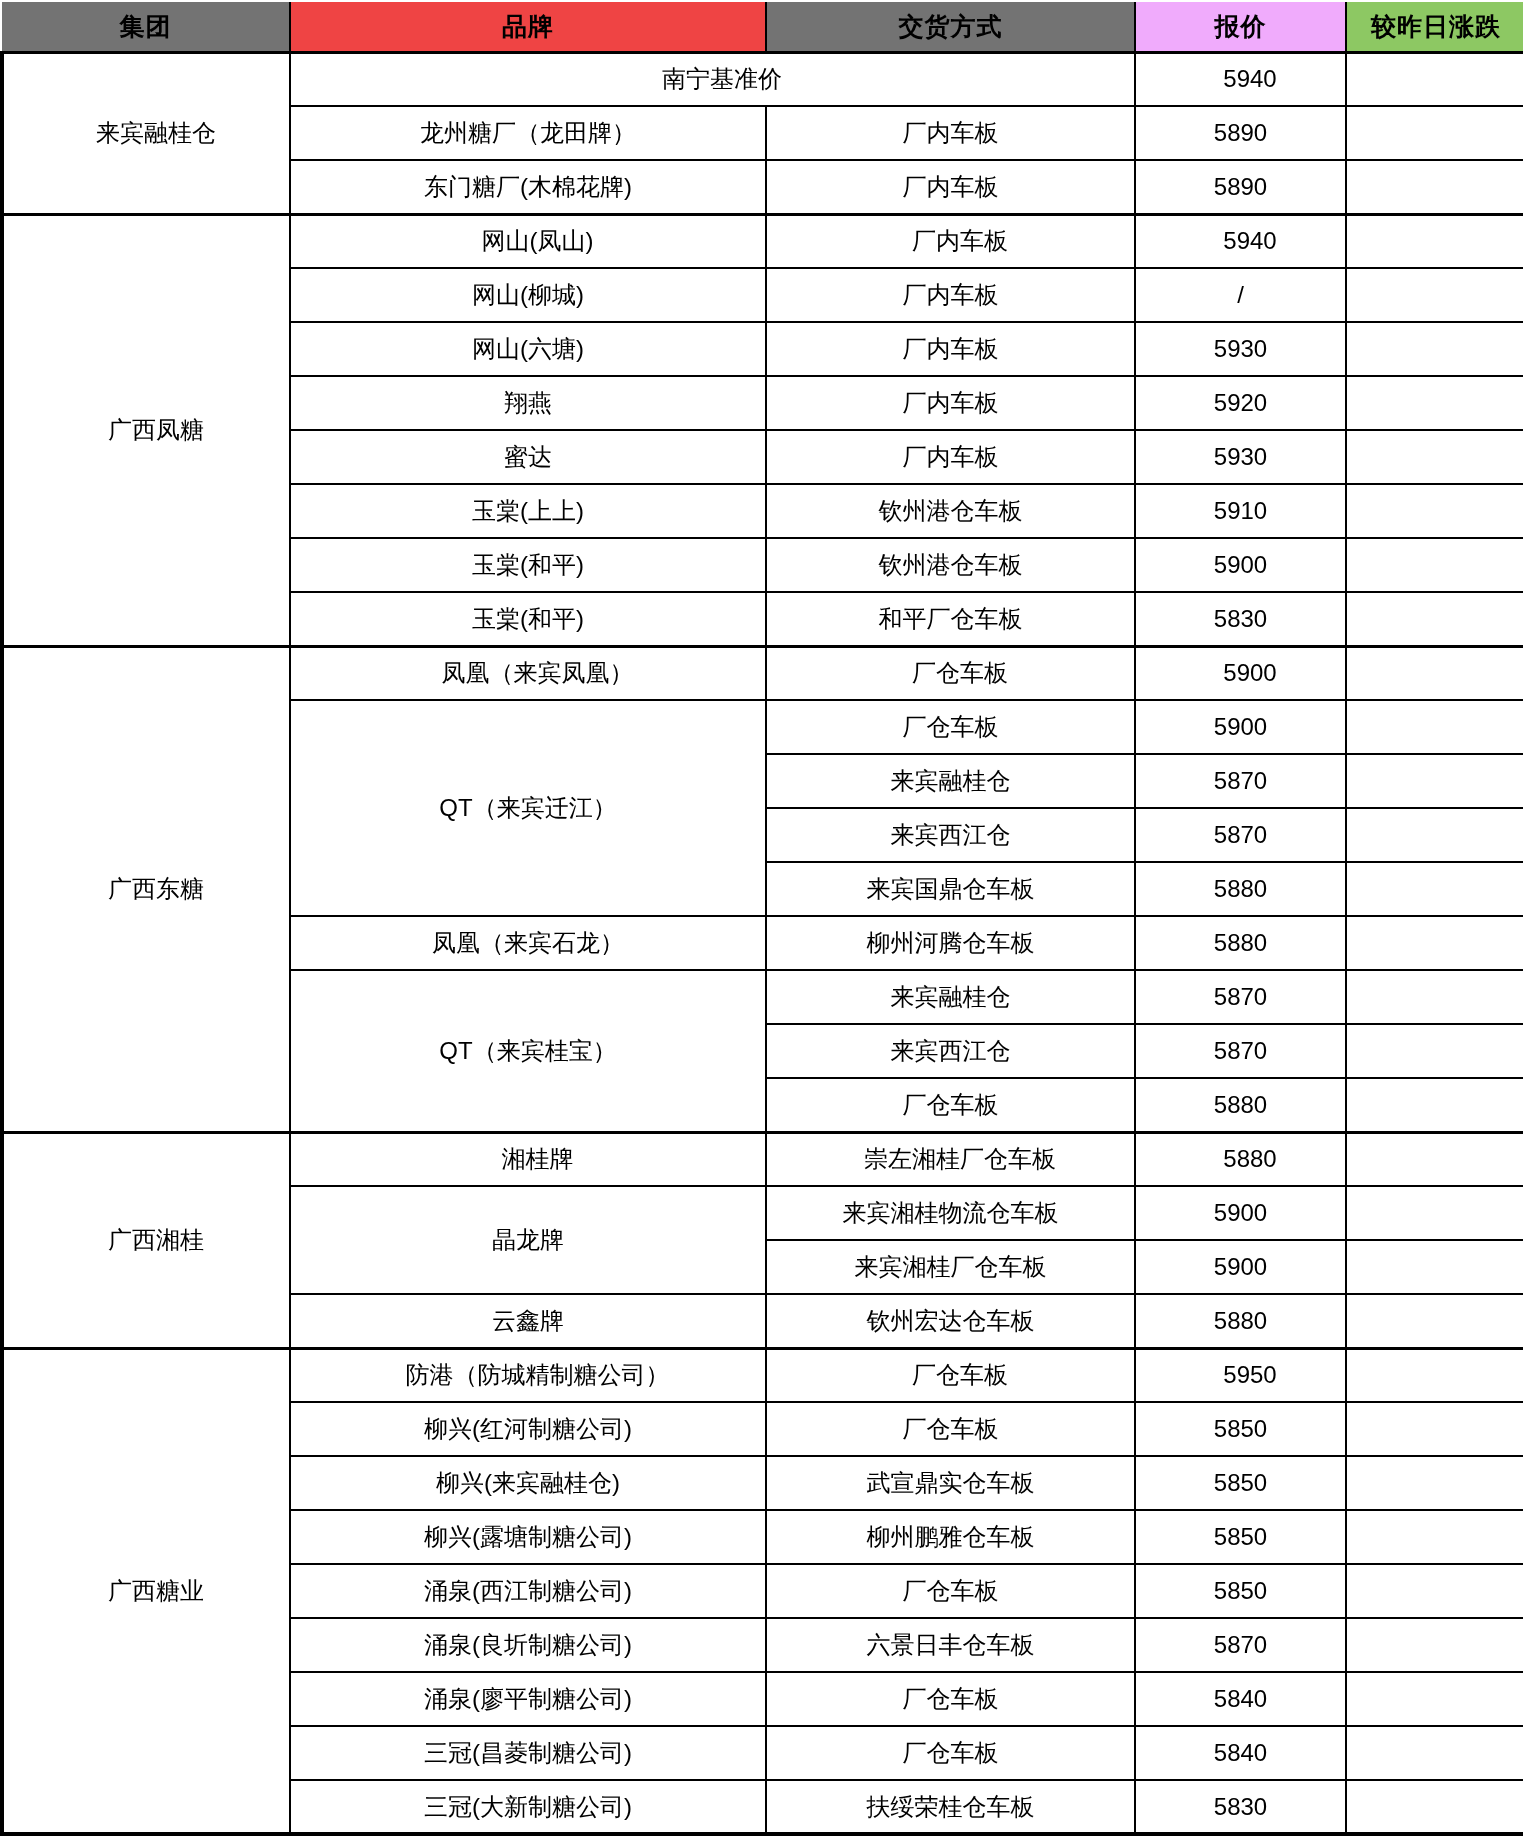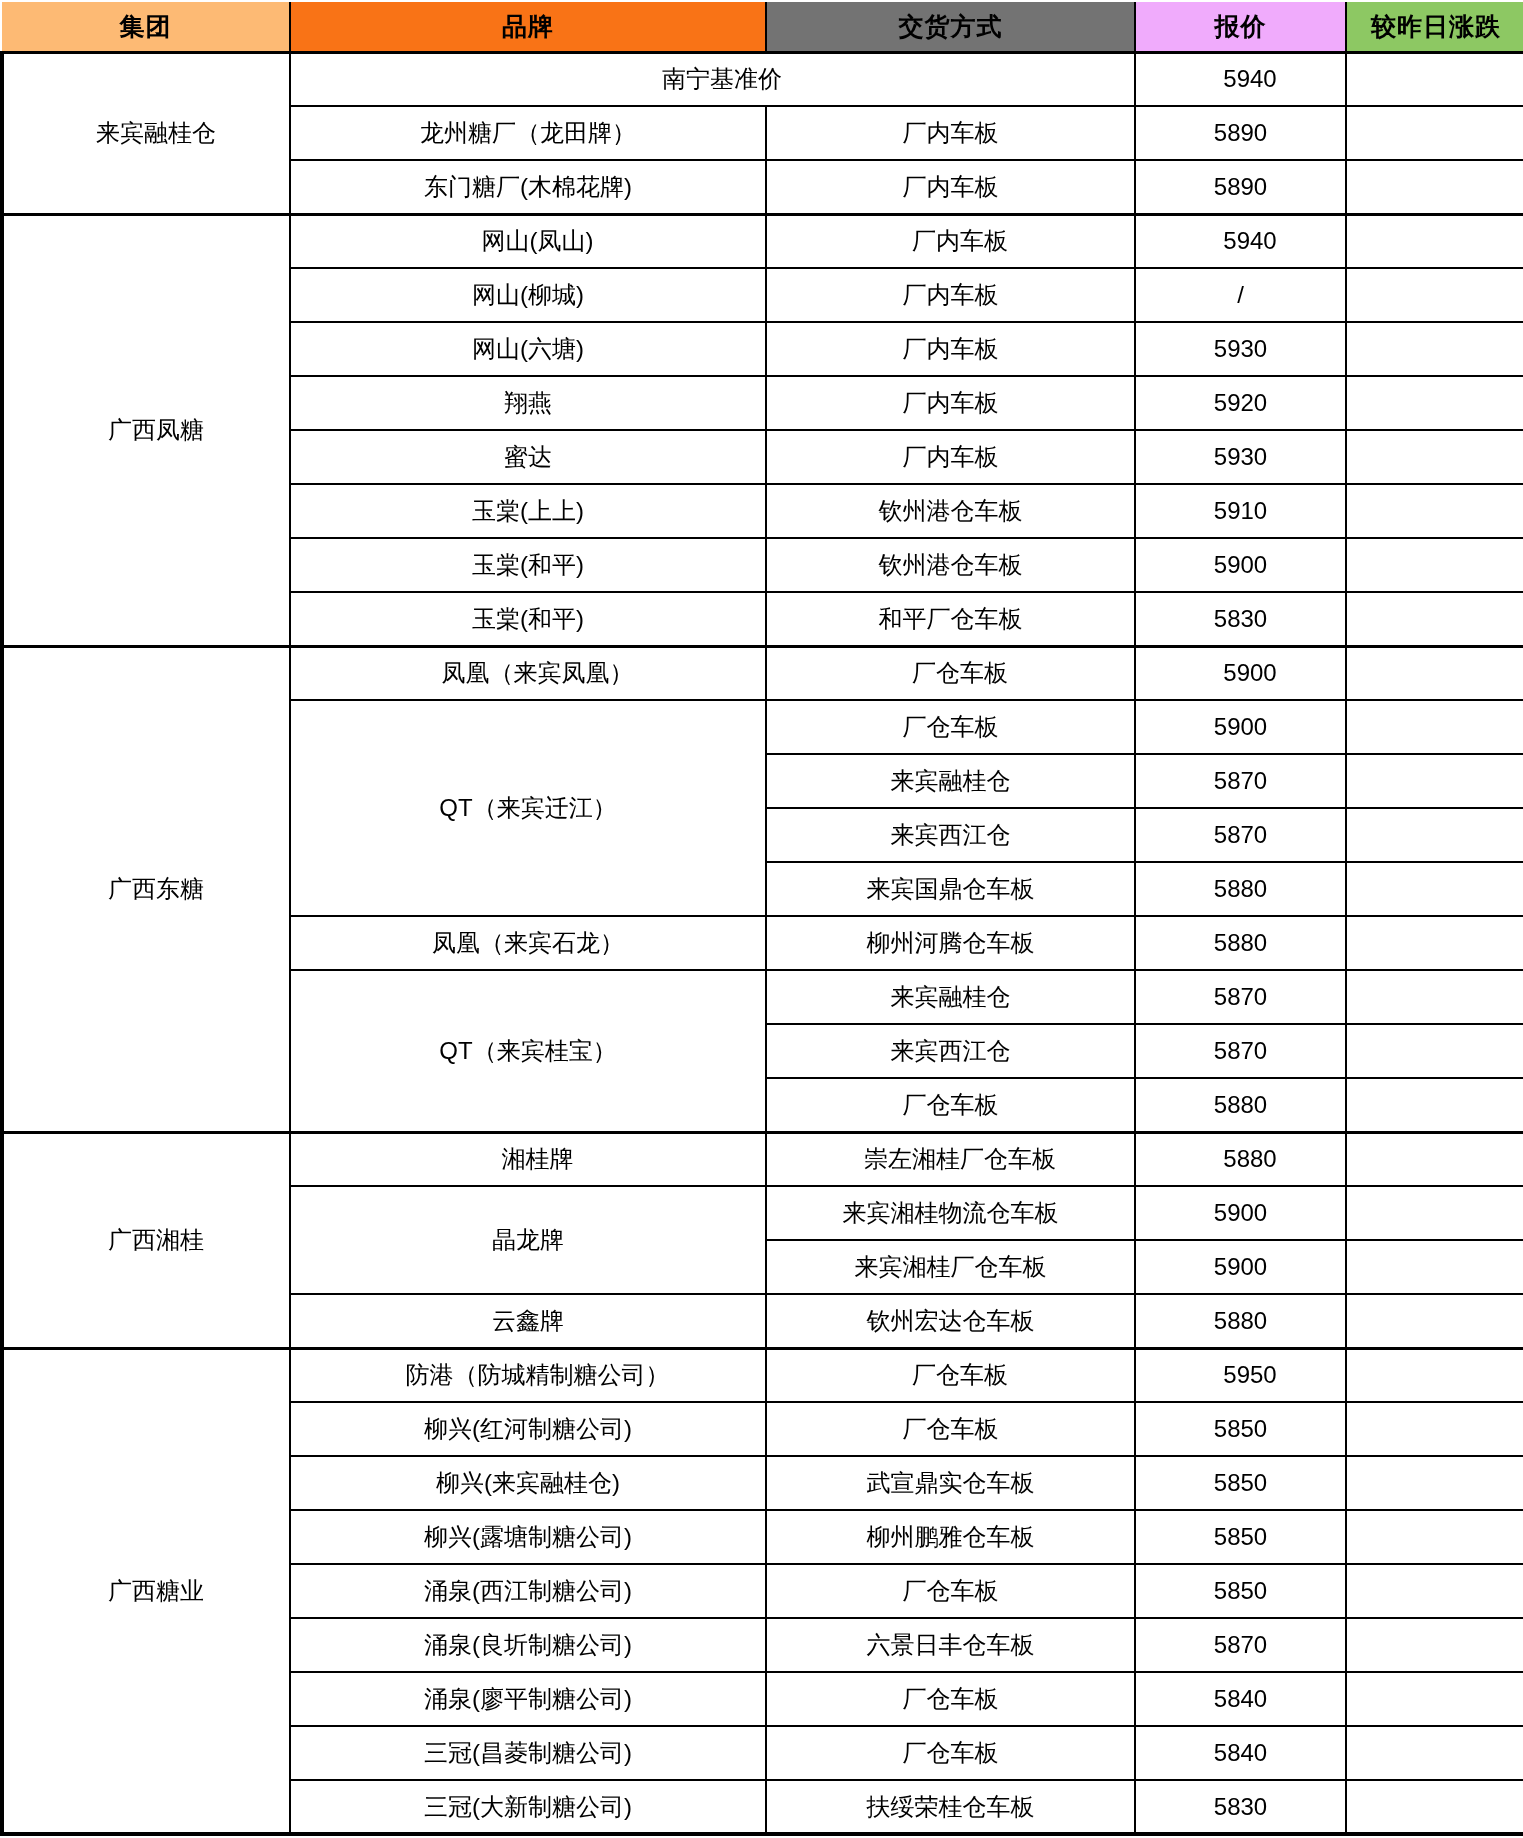--- a/index.html
+++ b/index.html
@@ -51,22 +51,22 @@
   <table class="price-table">
     <colgroup>
       <col style="width:288px">
       <col style="width:476px">
       <col style="width:369px">
       <col style="width:211px">
       <col style="width:179px">
     </colgroup>
     <thead>
       <tr>
-        <th style="background: #fdba74;">集团</th>
-        <th style="background: #f97316;">品牌</th>
+        <th style="background: #737373;">集团</th>
+        <th style="background: #ef4444;">品牌</th>
         <th style="background: #737373;">交货方式</th>
         <th style="background: #f0abfc; font-family: Liberation Mono, monospace;">报价</th>
         <th style="background: rgb(141, 200, 99);">较昨日涨跌</th>
       </tr>
     </thead>
     <tbody>
         <tr class="group-start">
           <td rowspan="3" class="group-col">来宾融桂仓</td>
           <td rowspan="1" colspan="2">南宁基准价</td>
           <td>5940</td>

